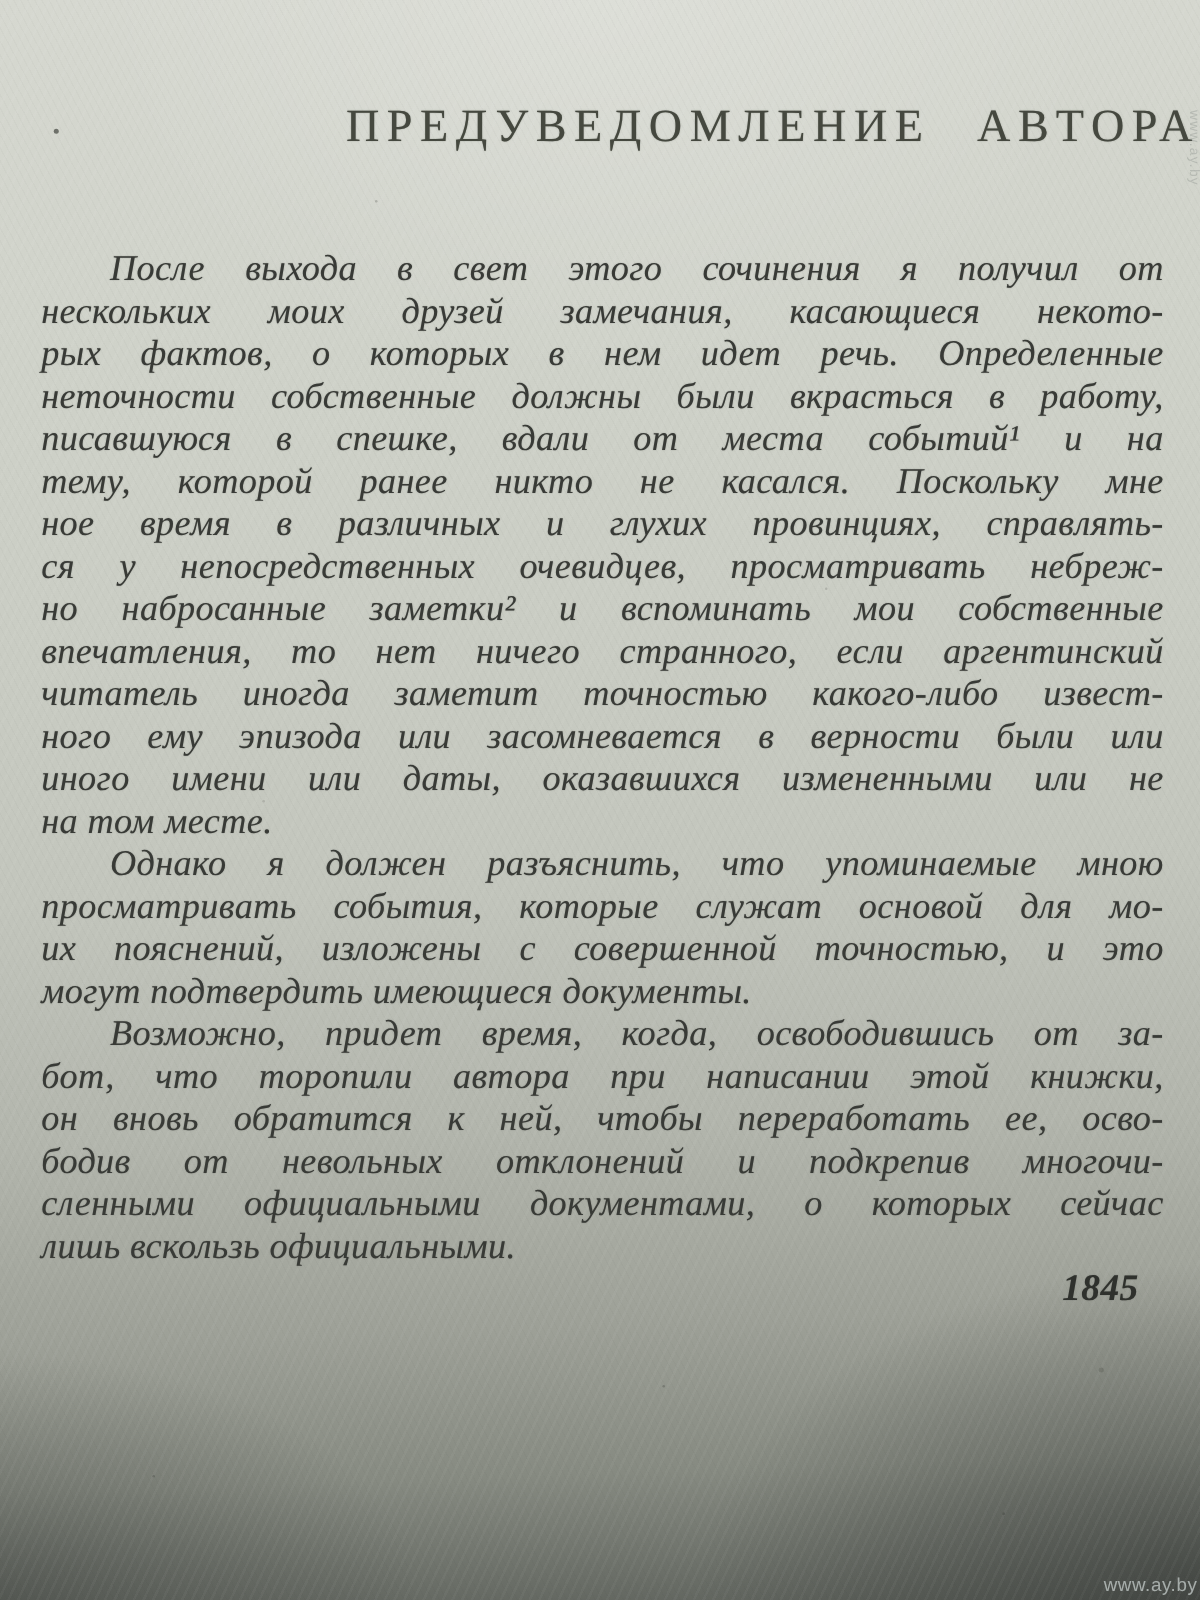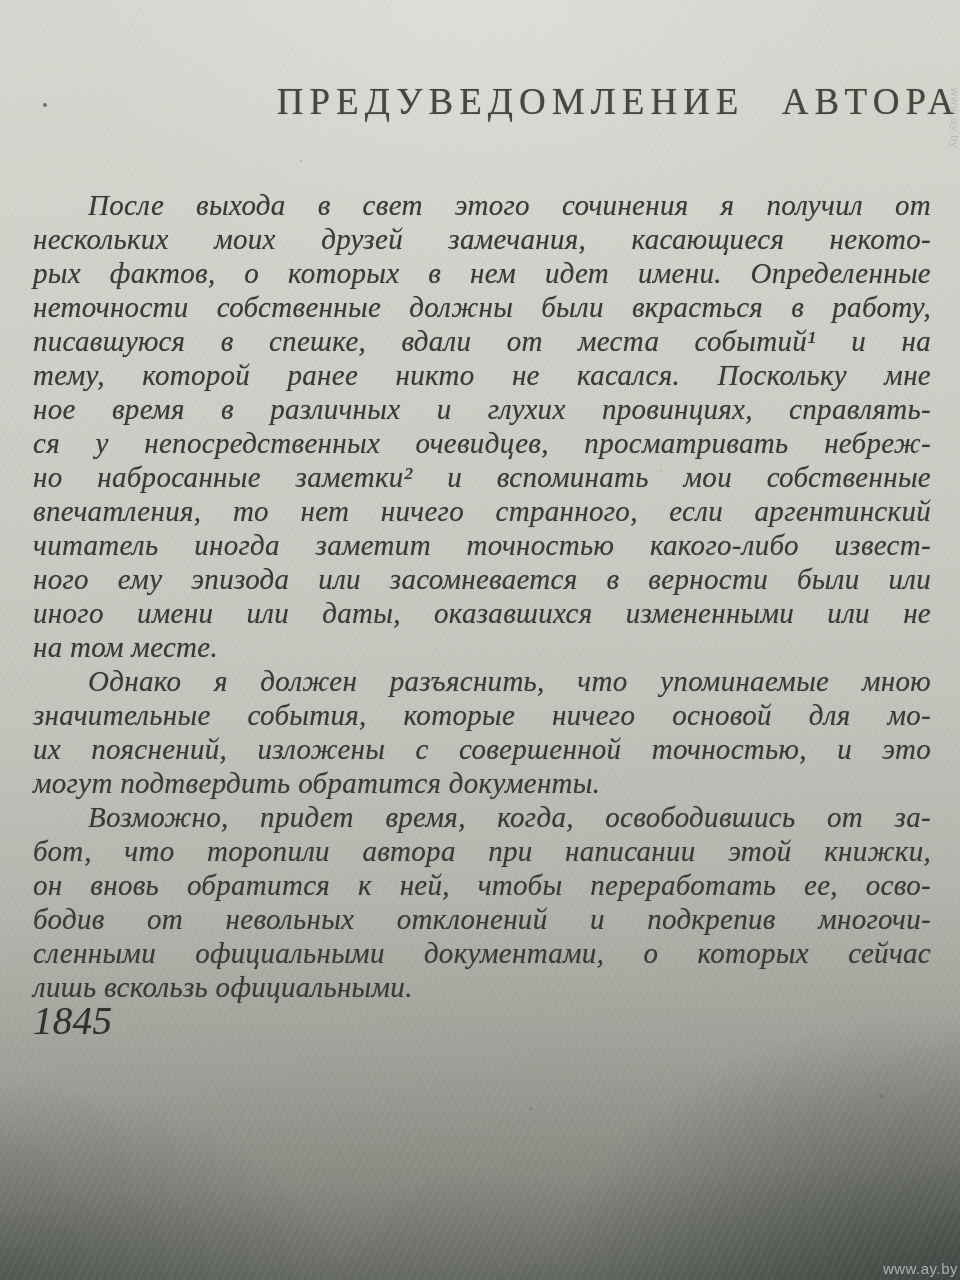--- a/index.html
+++ b/index.html
@@ -44,36 +44,36 @@
     text-align: right;
     font-size: 37px;
     font-weight: 500;
     letter-spacing: 6px;
     word-spacing: 22px;
     color: #45483f;
     text-shadow: 0 0 1px rgba(70,72,64,0.55);
   }
   #body-text {
     position: absolute;
-    top: 188px; left: 33px; width: 898px;
+    top: 198px; left: 33px; width: 898px;
     font-style: italic;
     font-size: 29px;
     line-height: 34px;
     letter-spacing: 0.3px;
     color: #383a36;
     text-shadow: 0 0 1px rgba(56,58,54,0.45);
   }
   .line { text-align: justify; text-align-last: justify; height: 34px; white-space: nowrap; }
   .line.first { text-indent: 55px; }
   .line.last { text-align: right; text-align-last: left; white-space: normal; }
   #date-line {
-    text-align: left;
+    text-align: right;
     padding-right: 20px;
-    font-weight: normal;
-    font-size: 39px;
+    font-weight: bold;
+    font-size: 30px;
     color: #2f312d;
   }
   #watermark-bottom {
     position: absolute;
     right: 2px; bottom: 3px;
     font-family: "Liberation Sans", sans-serif;
     font-size: 15px;
     color: rgba(225,232,230,0.62);
     letter-spacing: 0.5px;
   }
@@ -93,36 +93,36 @@
 <div id="photo">
   <div id="texture"></div>
   <div id="specks"></div>
 
   <div id="title">ПРЕДУВЕДОМЛЕНИЕ АВТОРА</div>
 
   <div id="body-text">
 
     <div class="line first">После выхода в свет этого сочинения я получил от</div>
       <div class="line">нескольких моих друзей замечания, касающиеся некото-</div>
-      <div class="line">рых фактов, о которых в нем идет имени. Определенные</div>
+      <div class="line">рых фактов, о которых в нем идет речь. Определенные</div>
       <div class="line">неточности собственные должны были вкрасться в работу,</div>
       <div class="line">писавшуюся в спешке, вдали от места событий¹ и на</div>
       <div class="line">тему, которой ранее никто не касался. Поскольку мне</div>
       <div class="line">ное время в различных и глухих провинциях, справлять-</div>
       <div class="line">ся у непосредственных очевидцев, просматривать небреж-</div>
       <div class="line">но набросанные заметки² и вспоминать мои собственные</div>
       <div class="line">впечатления, то нет ничего странного, если аргентинский</div>
       <div class="line">читатель иногда заметит точностью какого-либо извест-</div>
       <div class="line">ного ему эпизода или засомневается в верности были или</div>
       <div class="line">иного имени или даты, оказавшихся измененными или не</div>
       <div class="line last">на том месте.</div>
       <div class="line first">Однако я должен разъяснить, что упоминаемые мною</div>
-      <div class="line">значительные события, которые ничего основой для мо-</div>
+      <div class="line">просматривать события, которые служат основой для мо-</div>
       <div class="line">их пояснений, изложены с совершенной точностью, и это</div>
-      <div class="line last">могут подтвердить обратится документы.</div>
+      <div class="line last">могут подтвердить имеющиеся документы.</div>
       <div class="line first">Возможно, придет время, когда, освободившись от за-</div>
       <div class="line">бот, что торопили автора при написании этой книжки,</div>
       <div class="line">он вновь обратится к ней, чтобы переработать ее, осво-</div>
       <div class="line">бодив от невольных отклонений и подкрепив многочи-</div>
       <div class="line">сленными официальными документами, о которых сейчас</div>
       <div class="line last">лишь вскользь официальными.</div>
       <div id="date-line">1845</div>
   </div>
 
   <div id="watermark-side">www.ay.by</div>

